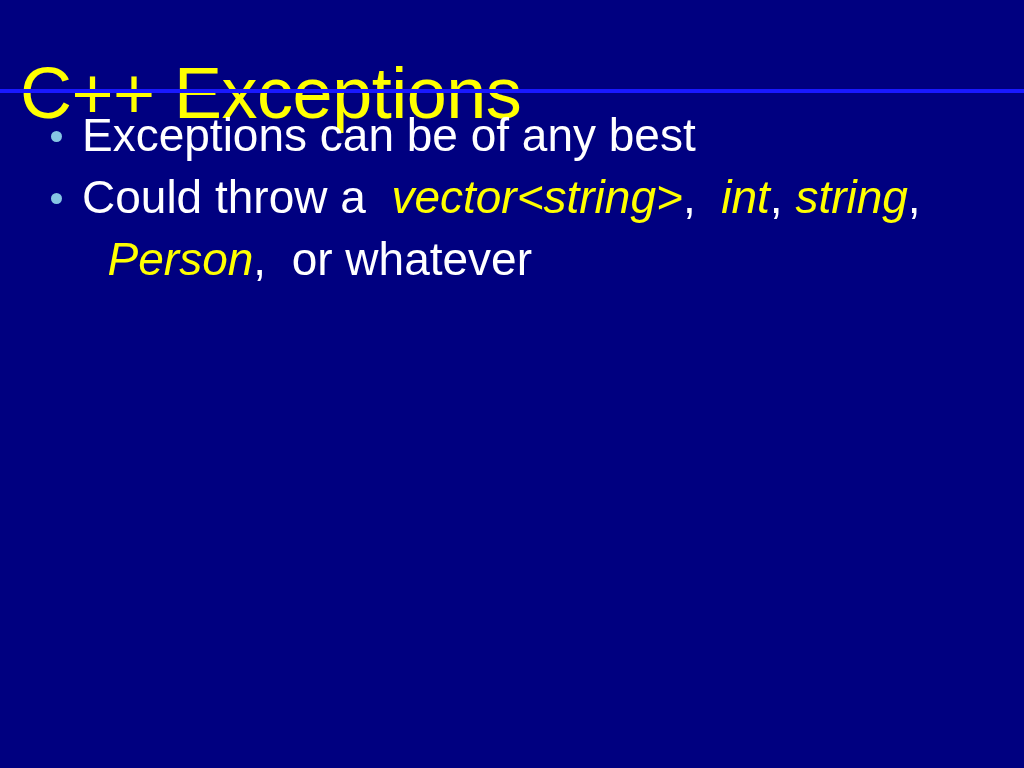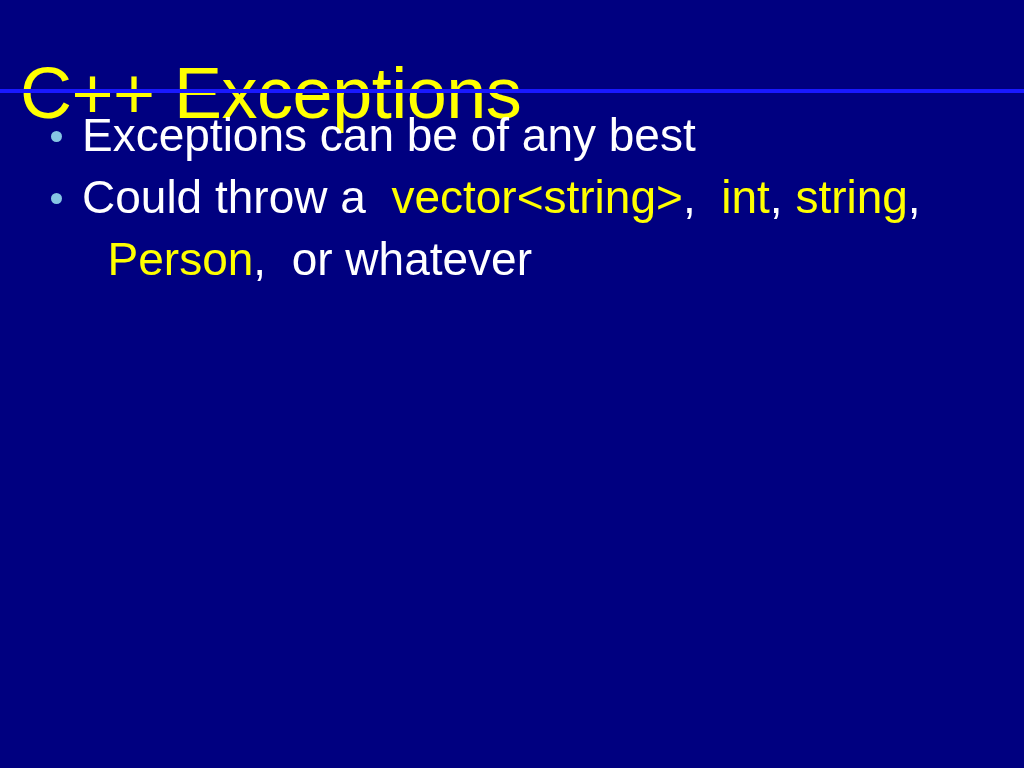--- a/index.html
+++ b/index.html
@@ -73,20 +73,21 @@
     border-radius: 50%;
     background: #86c5e3;
   }
 
   .bullet-text {
     display: block;
   }
 
   .code-kw {
     color: #ffff00;
+    font-style: italic;
   }
 
   .punct {
     color: #ffffff;
   }
 
   .gap {
     white-space: pre;
   }
 </style>

